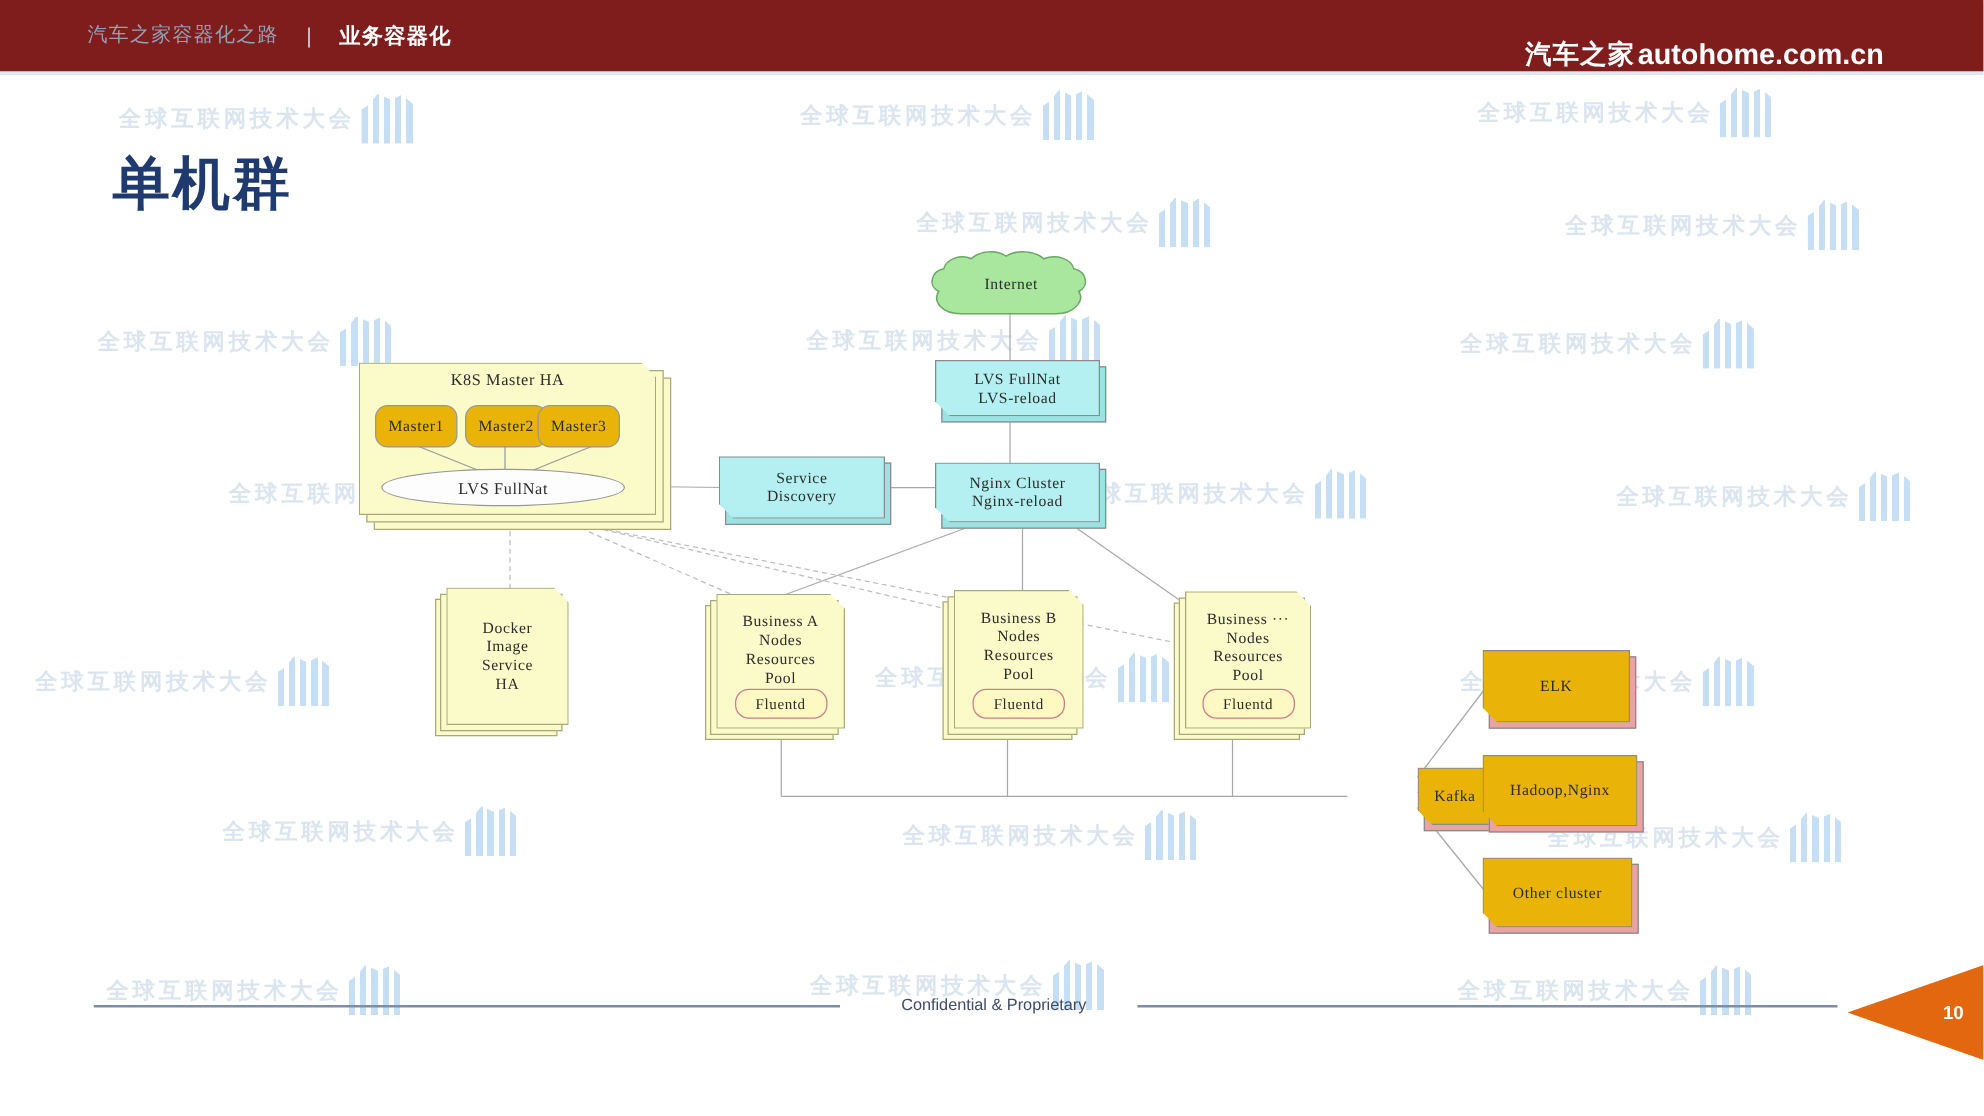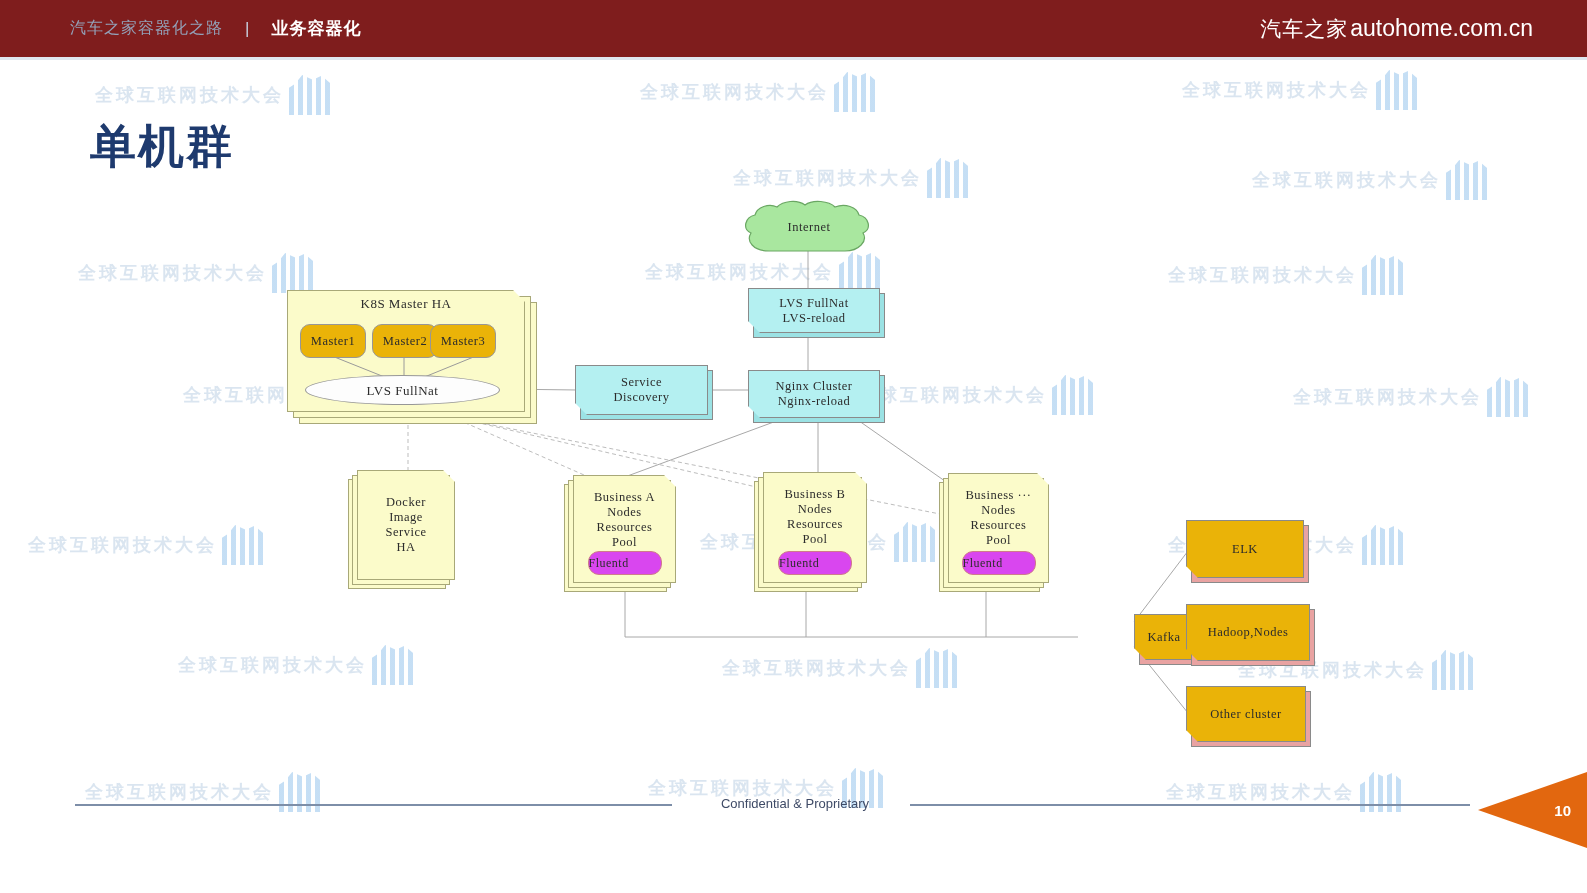--- a/index.html
+++ b/index.html
@@ -5,22 +5,22 @@
   html,body{margin:0;padding:0;background:#fff;}
   #page{position:relative;width:1587px;height:893px;background:#fff;overflow:hidden;
         font-family:"Liberation Sans",sans-serif;}
 
   
   #hdr{position:absolute;left:0;top:0;width:100%;height:57px;background:#7f1d1d;
        box-shadow:0 3px 0 #dfe7ef;display:flex;align-items:center;z-index:5;}
   #hdr .crumb{margin-left:70px;font-size:16px;color:#93a1b8;letter-spacing:1px;}
   #hdr .sep{margin:0 22px;color:#c9d2e0;font-size:17px;}
   #hdr .section{font-size:17px;color:#ffffff;font-weight:bold;letter-spacing:1px;}
-  #hdr .brand{position:absolute;right:54px;top:0;height:57px;display:flex;align-items:center;
-              color:#fff;font-weight:normal;}
+  #hdr .brand{position:absolute;right:80px;top:0;height:57px;display:flex;align-items:flex-end;
+              color:#fff;font-weight:bold;}
   #hdr .brand .cn{font-size:21px;letter-spacing:1px;}
   #hdr .brand .dom{font-size:23px;margin-left:2px;}
 
   
   #slide-title{position:absolute;left:90px;top:116px;font-size:46px;font-weight:900;
                color:#1e3a6e;letter-spacing:2px;z-index:2;}
 
   
   .wm{position:absolute;display:flex;align-items:center;gap:5px;z-index:0;}
   .wm span{font-weight:bold;font-size:18px;color:rgba(133,168,206,0.30);letter-spacing:3px;white-space:nowrap;}
@@ -60,22 +60,22 @@
 
   
   .chip{position:absolute;background:#eab308;border:1px solid #979797;border-radius:10px;
         display:flex;align-items:center;justify-content:center;z-index:4;}
   #lvs-ellipse{position:absolute;background:#fdfdfd;border:1px solid #979797;border-radius:50%;
         display:flex;align-items:center;justify-content:center;z-index:4;}
   #master-wires{position:absolute;left:0;top:0;z-index:3;}
 
   
   .pill{position:absolute;bottom:8px;left:50%;transform:translateX(-50%);
-        width:72px;height:22px;background:#d946ef;border:1px solid #cf7b8a;border-radius:11px;
-        display:flex;align-items:center;z-index:4;}
+        width:72px;height:22px;background:#fef9c3;border:1px solid #cf7b8a;border-radius:11px;
+        display:flex;align-items:center;justify-content:center;z-index:4;}
 
   
   .fline{position:absolute;height:2px;background:#7d8ea8;z-index:2;}
   #footer-text{position:absolute;left:690px;top:796px;width:210px;text-align:center;
         font-size:13px;color:#3e4a66;z-index:2;}
   #page-arrow{position:absolute;left:1478px;top:772px;width:109px;height:76px;background:#e2670f;
         clip-path:polygon(0 50%,100% 0,100% 100%);z-index:3;}
   #page-num{position:absolute;right:16px;top:802px;color:#fff;font-weight:bold;font-size:15px;z-index:4;}
 </style>
 </head>
@@ -322,21 +322,21 @@
   <div class="n3 pinkb" style="left:1186px;top:520px;width:118px;height:58px">
     <div class="depth"></div>
     <div class="face">
       <div class="ntxt">ELK</div>
     </div>
   </div>
 
   <div class="n3 pinkb" style="left:1186px;top:604px;width:124px;height:57px">
     <div class="depth"></div>
     <div class="face">
-      <div class="ntxt">Hadoop,Nodes</div>
+      <div class="ntxt">Hadoop,Nginx</div>
     </div>
   </div>
 
   <div class="n3 pinkb" style="left:1186px;top:686px;width:120px;height:56px">
     <div class="depth"></div>
     <div class="face">
       <div class="ntxt">Other cluster</div>
     </div>
   </div>
 

